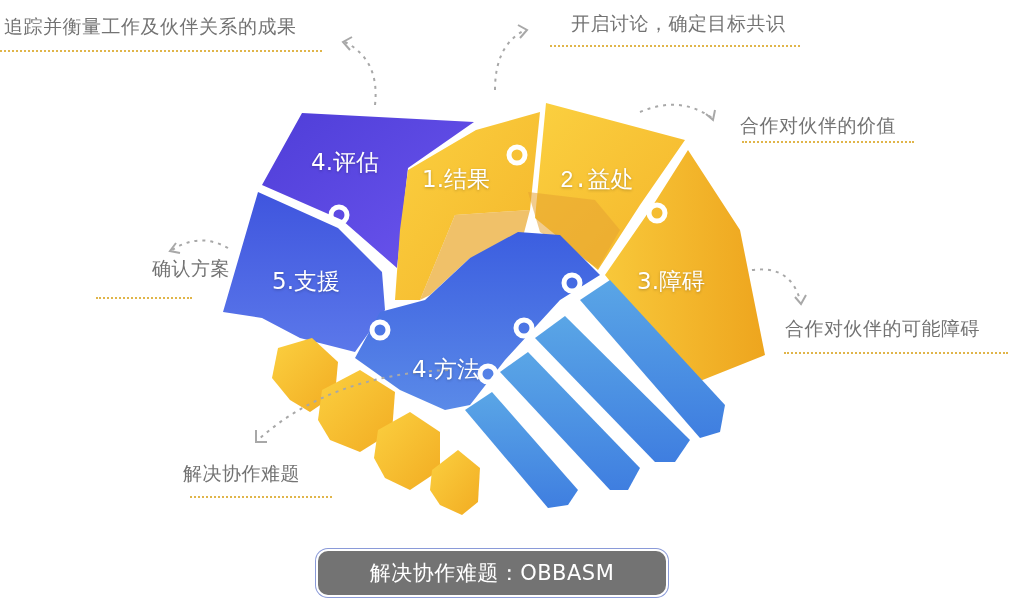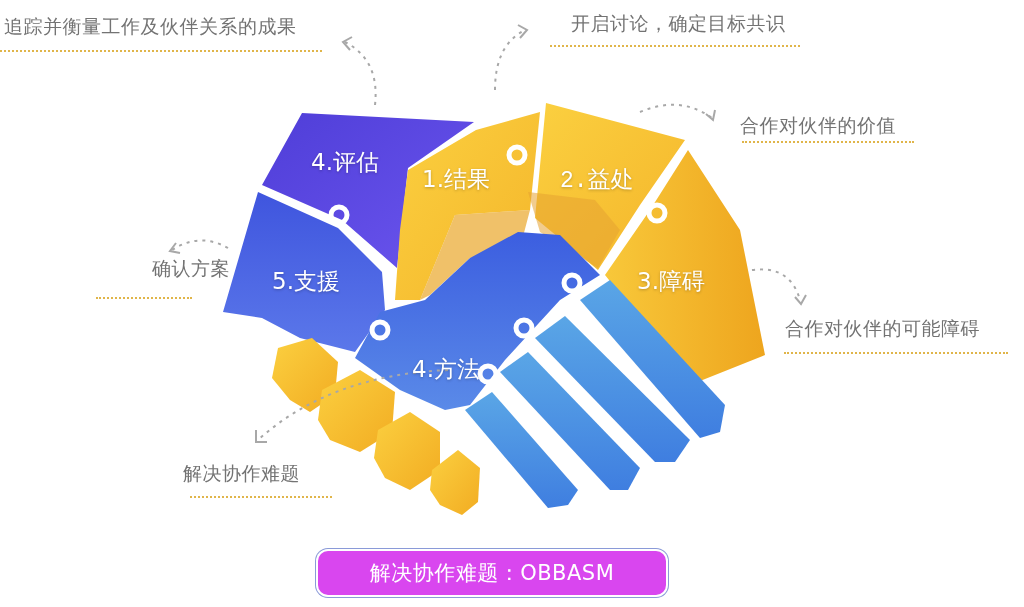--- a/index.html
+++ b/index.html
@@ -1,21 +1,21 @@
 <!DOCTYPE html>
 <html><head>
 <meta charset="utf-8">
 <style>
   html, body { margin:0; padding:0; background:#ffffff; }
   body { width:1024px; height:607px; position:relative; overflow:hidden; font-family:"DejaVu Sans","Liberation Sans",sans-serif; }
   svg.art { position:absolute; left:0; top:0; }
   .note { position:absolute; color:#737373; font-size:19px; white-space:nowrap; letter-spacing:0.5px; }
   .underline { position:absolute; height:0; border-top:2px dotted #e0b54a; }
   .piece-label { position:absolute; color:#ffffff; font-size:23px; white-space:nowrap; text-shadow:0 1px 3px rgba(0,0,0,0.25); }
-  .banner { position:absolute; left:318px; top:551px; width:348px; height:44px; background:#d946ef; border-radius:10px; box-shadow:0 0 0 2px #ffffff, 0 0 0 3px #8a9ad8; display:flex; align-items:center; justify-content:center; color:#fff; font-size:21px; letter-spacing:0.5px; }
+  .banner { position:absolute; left:318px; top:551px; width:348px; height:44px; background:#737373; border-radius:10px; box-shadow:0 0 0 2px #ffffff, 0 0 0 3px #8a9ad8; display:flex; align-items:center; justify-content:center; color:#fff; font-size:21px; letter-spacing:0.5px; }
 </style>
 </head>
 <body>
 
 <svg class="art" width="1024" height="607" viewBox="0 0 1024 607">
   <defs>
     <linearGradient id="gPurple" x1="0" y1="0" x2="1" y2="1">
       <stop offset="0" stop-color="#4f3ed8"></stop>
       <stop offset="1" stop-color="#6b55ee"></stop>
     </linearGradient>

